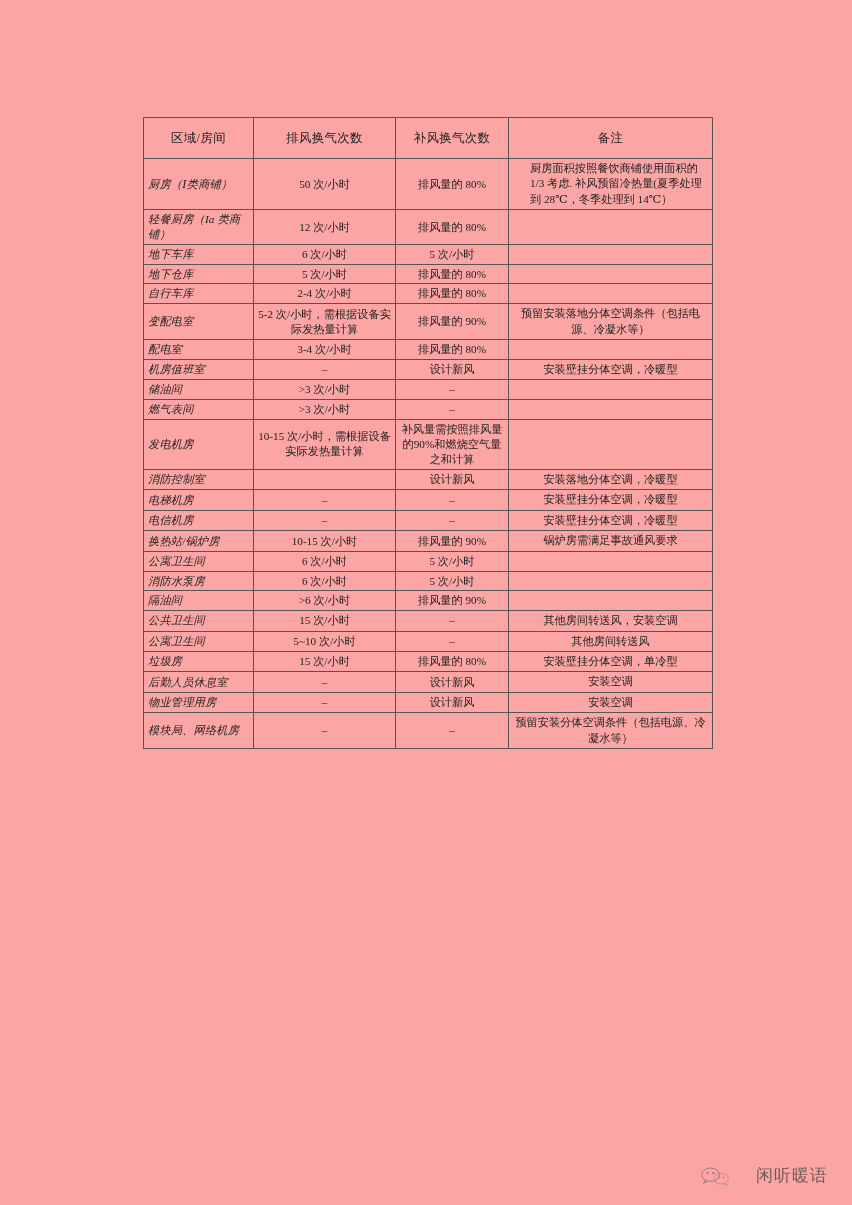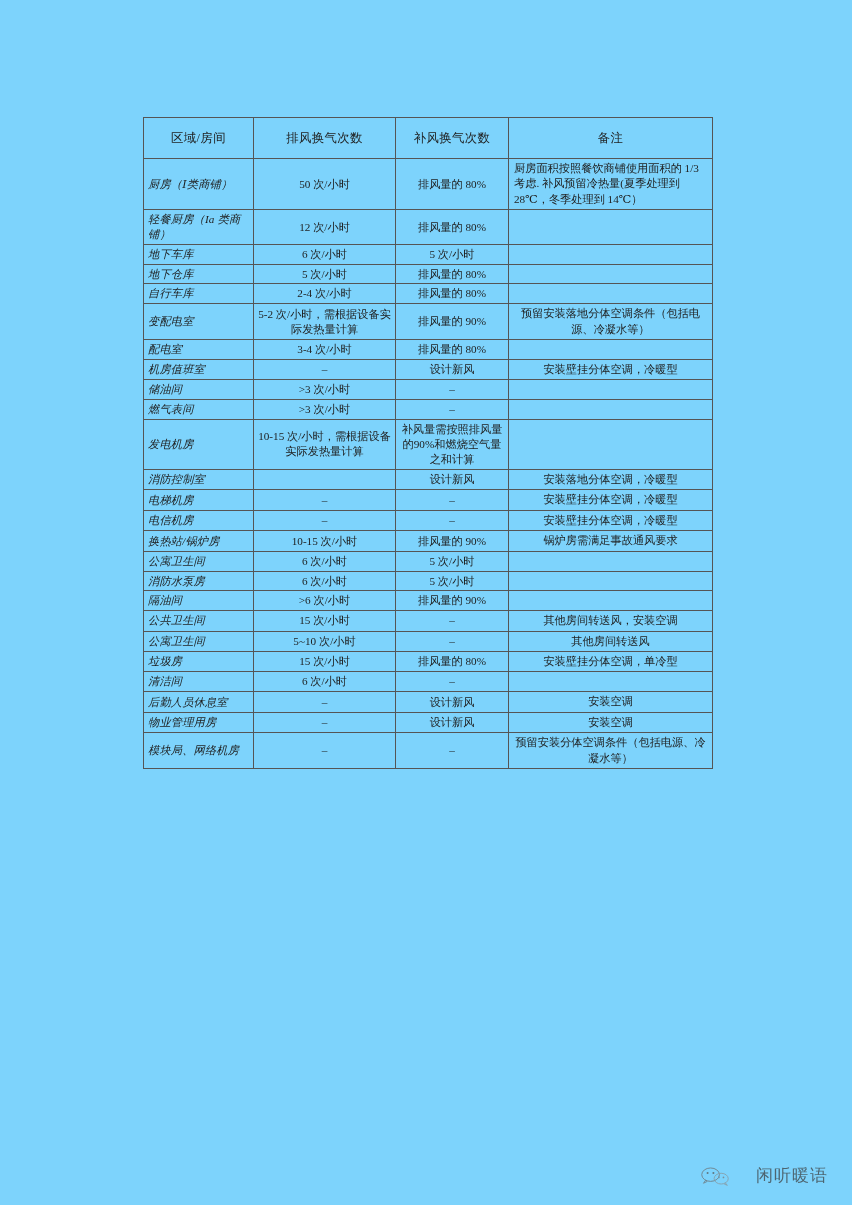--- a/index.html
+++ b/index.html
@@ -13,21 +13,21 @@
     font-family: "Liberation Serif", "DejaVu Serif", serif;
     color: #1a1a1a;
     position: relative;
     overflow: hidden;
   }
 
   
   .page-sheet {
     position: absolute;
     inset: 0;
-    background: #7dd3fc;
+    background: #fca5a5;
   }
 
   
   .table-wrap {
     position: absolute;
     left: 143px;
     top: 117px;
     width: 569px;
   }
 
@@ -71,21 +71,21 @@
   .c-num-cell {
     text-align: center;
   }
   .c-rem-cell {
     text-align: center;
     line-height: 1.38;
   }
   
   .c-rem-cell.block {
     text-align: left;
-    padding-left: 5px;
+    padding-left: 21px;
     padding-right: 4px;
   }
   .c-exh-cell.block,
   .c-sup-cell.block {
     text-align: center;
     line-height: 1.34;
   }
 
   
   .watermark {
@@ -251,26 +251,20 @@
             <td class="c-num-cell c-sup-cell">–</td>
             <td class="c-rem-cell">其他房间转送风</td>
           </tr>
           <tr>
             <td class="c-area-cell">垃圾房</td>
             <td class="c-num-cell c-exh-cell">15 次/小时</td>
             <td class="c-num-cell c-sup-cell">排风量的 80%</td>
             <td class="c-rem-cell">安装壁挂分体空调，单冷型</td>
           </tr>
           <tr>
-            <td class="c-area-cell">清洁间</td>
-            <td class="c-num-cell c-exh-cell">6 次/小时</td>
-            <td class="c-num-cell c-sup-cell">–</td>
-            <td class="c-rem-cell"></td>
-          </tr>
-          <tr>
             <td class="c-area-cell">后勤人员休息室</td>
             <td class="c-num-cell c-exh-cell">–</td>
             <td class="c-num-cell c-sup-cell">设计新风</td>
             <td class="c-rem-cell">安装空调</td>
           </tr>
           <tr>
             <td class="c-area-cell">物业管理用房</td>
             <td class="c-num-cell c-exh-cell">–</td>
             <td class="c-num-cell c-sup-cell">设计新风</td>
             <td class="c-rem-cell">安装空调</td>

